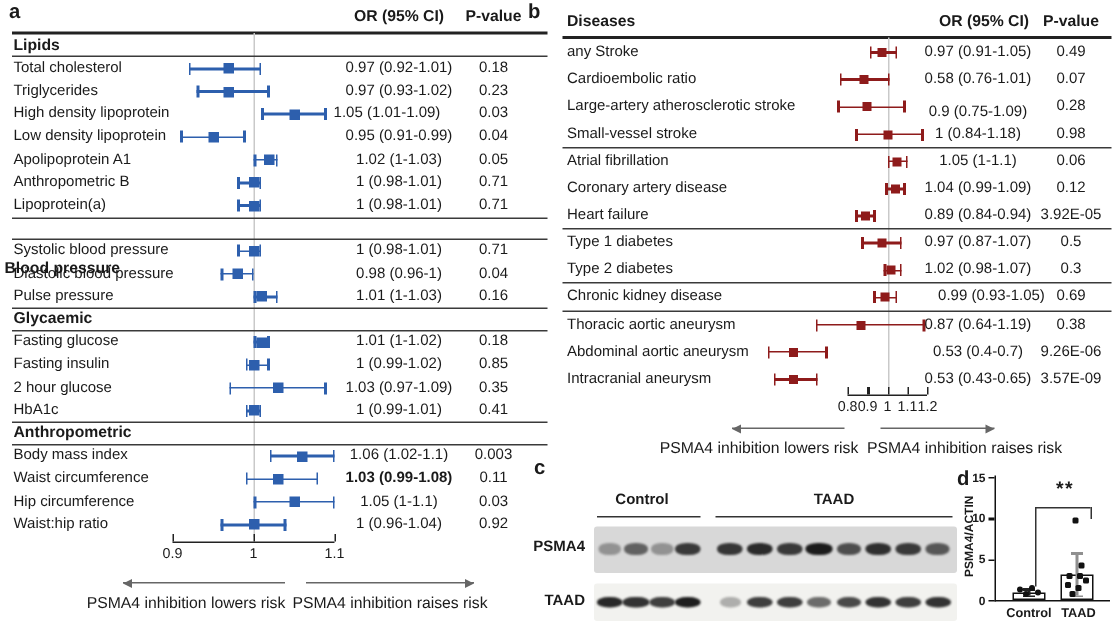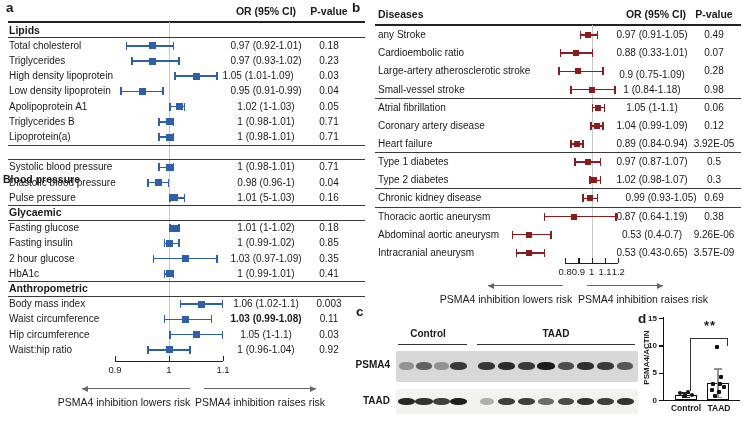--- a/index.html
+++ b/index.html
@@ -79,21 +79,21 @@
     <div class="abs" style="left: 138.5px; top: 87.9px; width: 7px; height: 7px; background: rgb(45, 95, 173);"></div>
     <div class="abs rowtxt ctr" style="left: 208px; top: 85.4px; width: 116px;">0.95 (0.91-0.99)</div>
     <div class="abs rowtxt ctr" style="left: 297px; top: 85.4px; width: 64px;">0.04</div>
     <div class="abs rowtxt" style="left: 9px; top: 100.6px;">Apolipoprotein A1</div>
     <div class="abs" style="left: 169px; top: 105.85px; width: 16.2px; height: 1.5px; background: rgb(45, 95, 173);"></div>
     <div class="abs" style="left: 169px; top: 102.6px; width: 1.5px; height: 8px; background: rgb(45, 95, 173);"></div>
     <div class="abs" style="left: 183.7px; top: 102.6px; width: 1.5px; height: 8px; background: rgb(45, 95, 173);"></div>
     <div class="abs" style="left: 176.3px; top: 103.1px; width: 7px; height: 7px; background: rgb(45, 95, 173);"></div>
     <div class="abs rowtxt ctr" style="left: 208px; top: 100.6px; width: 116px;">1.02 (1-1.03)</div>
     <div class="abs rowtxt ctr" style="left: 297px; top: 100.6px; width: 64px;">0.05</div>
-    <div class="abs rowtxt" style="left: 9px; top: 115.8px;">Triglycerides B</div>
+    <div class="abs rowtxt" style="left: 9px; top: 115.8px;">Anthropometric B</div>
     <div class="abs" style="left: 158.2px; top: 121.05px; width: 16.2px; height: 1.5px; background: rgb(45, 95, 173);"></div>
     <div class="abs" style="left: 158.2px; top: 117.8px; width: 1.5px; height: 8px; background: rgb(45, 95, 173);"></div>
     <div class="abs" style="left: 172.9px; top: 117.8px; width: 1.5px; height: 8px; background: rgb(45, 95, 173);"></div>
     <div class="abs" style="left: 165.5px; top: 118.3px; width: 7px; height: 7px; background: rgb(45, 95, 173);"></div>
     <div class="abs rowtxt ctr" style="left: 208px; top: 115.8px; width: 116px;">1 (0.98-1.01)</div>
     <div class="abs rowtxt ctr" style="left: 297px; top: 115.8px; width: 64px;">0.71</div>
     <div class="abs rowtxt" style="left: 9px; top: 131px;">Lipoprotein(a)</div>
     <div class="abs" style="left: 158.2px; top: 136.25px; width: 16.2px; height: 1.5px; background: rgb(45, 95, 173);"></div>
     <div class="abs" style="left: 158.2px; top: 133px; width: 1.5px; height: 8px; background: rgb(45, 95, 173);"></div>
     <div class="abs" style="left: 172.9px; top: 133px; width: 1.5px; height: 8px; background: rgb(45, 95, 173);"></div>
@@ -115,21 +115,21 @@
     <div class="abs" style="left: 147.4px; top: 178.6px; width: 1.5px; height: 8px; background: rgb(45, 95, 173);"></div>
     <div class="abs" style="left: 167.5px; top: 178.6px; width: 1.5px; height: 8px; background: rgb(45, 95, 173);"></div>
     <div class="abs" style="left: 154.7px; top: 179.1px; width: 7px; height: 7px; background: rgb(45, 95, 173);"></div>
     <div class="abs rowtxt ctr" style="left: 208px; top: 176.6px; width: 116px;">0.98 (0.96-1)</div>
     <div class="abs rowtxt ctr" style="left: 297px; top: 176.6px; width: 64px;">0.04</div>
     <div class="abs rowtxt" style="left: 9px; top: 191.8px;">Pulse pressure</div>
     <div class="abs" style="left: 169px; top: 197.05px; width: 16.2px; height: 1.5px; background: rgb(45, 95, 173);"></div>
     <div class="abs" style="left: 169px; top: 193.8px; width: 1.5px; height: 8px; background: rgb(45, 95, 173);"></div>
     <div class="abs" style="left: 183.7px; top: 193.8px; width: 1.5px; height: 8px; background: rgb(45, 95, 173);"></div>
     <div class="abs" style="left: 170.9px; top: 194.3px; width: 7px; height: 7px; background: rgb(45, 95, 173);"></div>
-    <div class="abs rowtxt ctr" style="left: 208px; top: 191.8px; width: 116px;">1.01 (5-1.03)</div>
+    <div class="abs rowtxt ctr" style="left: 208px; top: 191.8px; width: 116px;">1.01 (1-1.03)</div>
     <div class="abs rowtxt ctr" style="left: 297px; top: 191.8px; width: 64px;">0.16</div>
     <div class="abs" style="left: 8px; top: 205.4px; width: 357px; height: 1px; background: rgb(58, 58, 58);"></div>
     <div class="abs sectxt" style="left: 9px; top: 206px;">Glycaemic</div>
     <div class="abs" style="left: 8px; top: 219.6px; width: 357px; height: 1px; background: rgb(58, 58, 58);"></div>
     <div class="abs rowtxt" style="left: 9px; top: 222.2px;">Fasting glucose</div>
     <div class="abs" style="left: 169px; top: 227.45px; width: 10.8px; height: 1.5px; background: rgb(45, 95, 173);"></div>
     <div class="abs" style="left: 169px; top: 224.2px; width: 1.5px; height: 8px; background: rgb(45, 95, 173);"></div>
     <div class="abs" style="left: 178.3px; top: 224.2px; width: 1.5px; height: 8px; background: rgb(45, 95, 173);"></div>
     <div class="abs" style="left: 170.9px; top: 224.7px; width: 7px; height: 7px; background: rgb(45, 95, 173);"></div>
     <div class="abs rowtxt ctr" style="left: 208px; top: 222.2px; width: 116px;">1.01 (1-1.02)</div>
@@ -205,21 +205,21 @@
     <div class="abs" style="left: 579.73px; top: 31.075px; width: 1.5px; height: 8px; background: rgb(142, 27, 27);"></div>
     <div class="abs" style="left: 596.85px; top: 31.075px; width: 1.5px; height: 8px; background: rgb(142, 27, 27);"></div>
     <div class="abs" style="left: 584.71px; top: 32.075px; width: 6px; height: 6px; background: rgb(142, 27, 27);"></div>
     <div class="abs rowtxt ctr" style="left: 594px; top: 29.075px; width: 116px;">0.97 (0.91-1.05)</div>
     <div class="abs rowtxt ctr" style="left: 682px; top: 29.075px; width: 64px;">0.49</div>
     <div class="abs rowtxt" style="left: 378px; top: 47.225px;">Cardioembolic ratio</div>
     <div class="abs" style="left: 559.78px; top: 52.475px; width: 33.25px; height: 1.5px; background: rgb(142, 27, 27);"></div>
     <div class="abs" style="left: 559.78px; top: 49.225px; width: 1.5px; height: 8px; background: rgb(142, 27, 27);"></div>
     <div class="abs" style="left: 591.53px; top: 49.225px; width: 1.5px; height: 8px; background: rgb(142, 27, 27);"></div>
     <div class="abs" style="left: 572.74px; top: 50.225px; width: 6px; height: 6px; background: rgb(142, 27, 27);"></div>
-    <div class="abs rowtxt ctr" style="left: 594px; top: 47.225px; width: 116px;">0.88 (0.33-1.01)</div>
+    <div class="abs rowtxt ctr" style="left: 594px; top: 47.225px; width: 116px;">0.58 (0.76-1.01)</div>
     <div class="abs rowtxt ctr" style="left: 682px; top: 47.225px; width: 64px;">0.07</div>
     <div class="abs rowtxt" style="left: 378px; top: 65.375px;">Large-artery atherosclerotic stroke</div>
     <div class="abs" style="left: 558.45px; top: 70.625px; width: 45.22px; height: 1.5px; background: rgb(142, 27, 27);"></div>
     <div class="abs" style="left: 558.45px; top: 67.375px; width: 1.5px; height: 8px; background: rgb(142, 27, 27);"></div>
     <div class="abs" style="left: 602.17px; top: 67.375px; width: 1.5px; height: 8px; background: rgb(142, 27, 27);"></div>
     <div class="abs" style="left: 575.4px; top: 68.375px; width: 6px; height: 6px; background: rgb(142, 27, 27);"></div>
     <div class="abs rowtxt ctr" style="left: 594px; top: 69px; width: 116px;">0.9 (0.75-1.09)</div>
     <div class="abs rowtxt ctr" style="left: 682px; top: 65.375px; width: 64px;">0.28</div>
     <div class="abs rowtxt" style="left: 378px; top: 83.525px;">Small-vessel stroke</div>
     <div class="abs" style="left: 570.42px; top: 88.775px; width: 45.22px; height: 1.5px; background: rgb(142, 27, 27);"></div>

